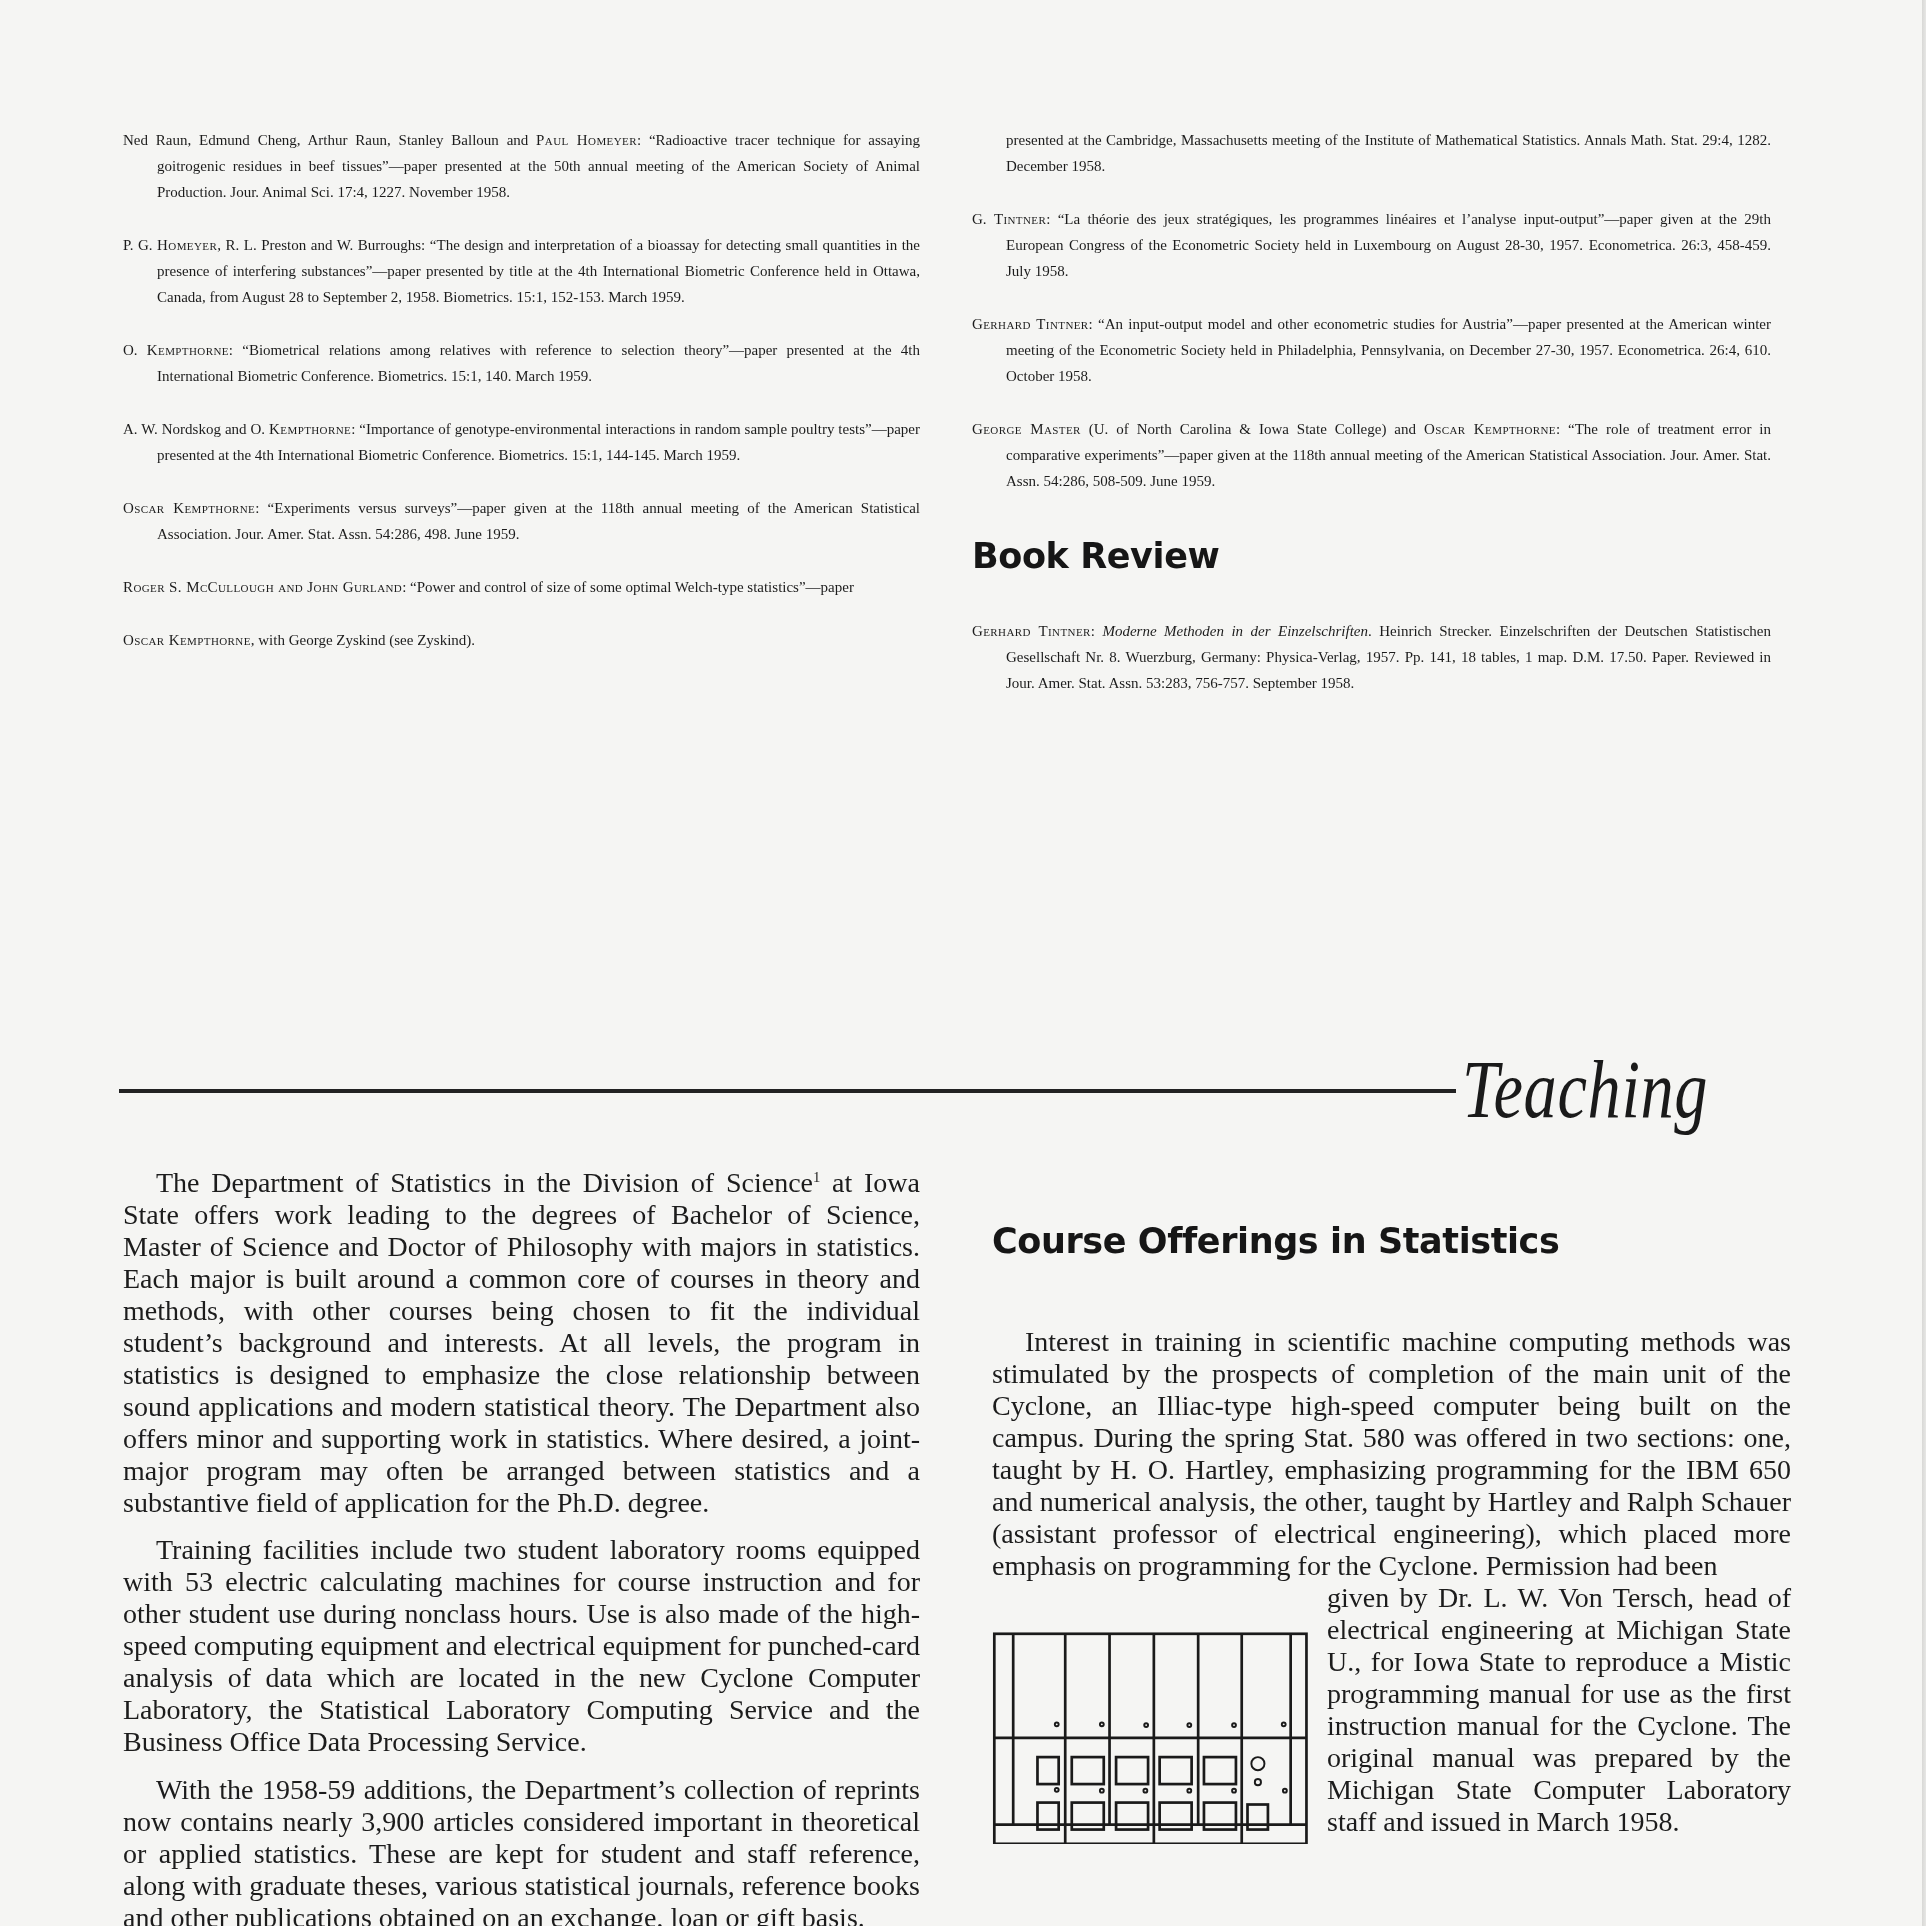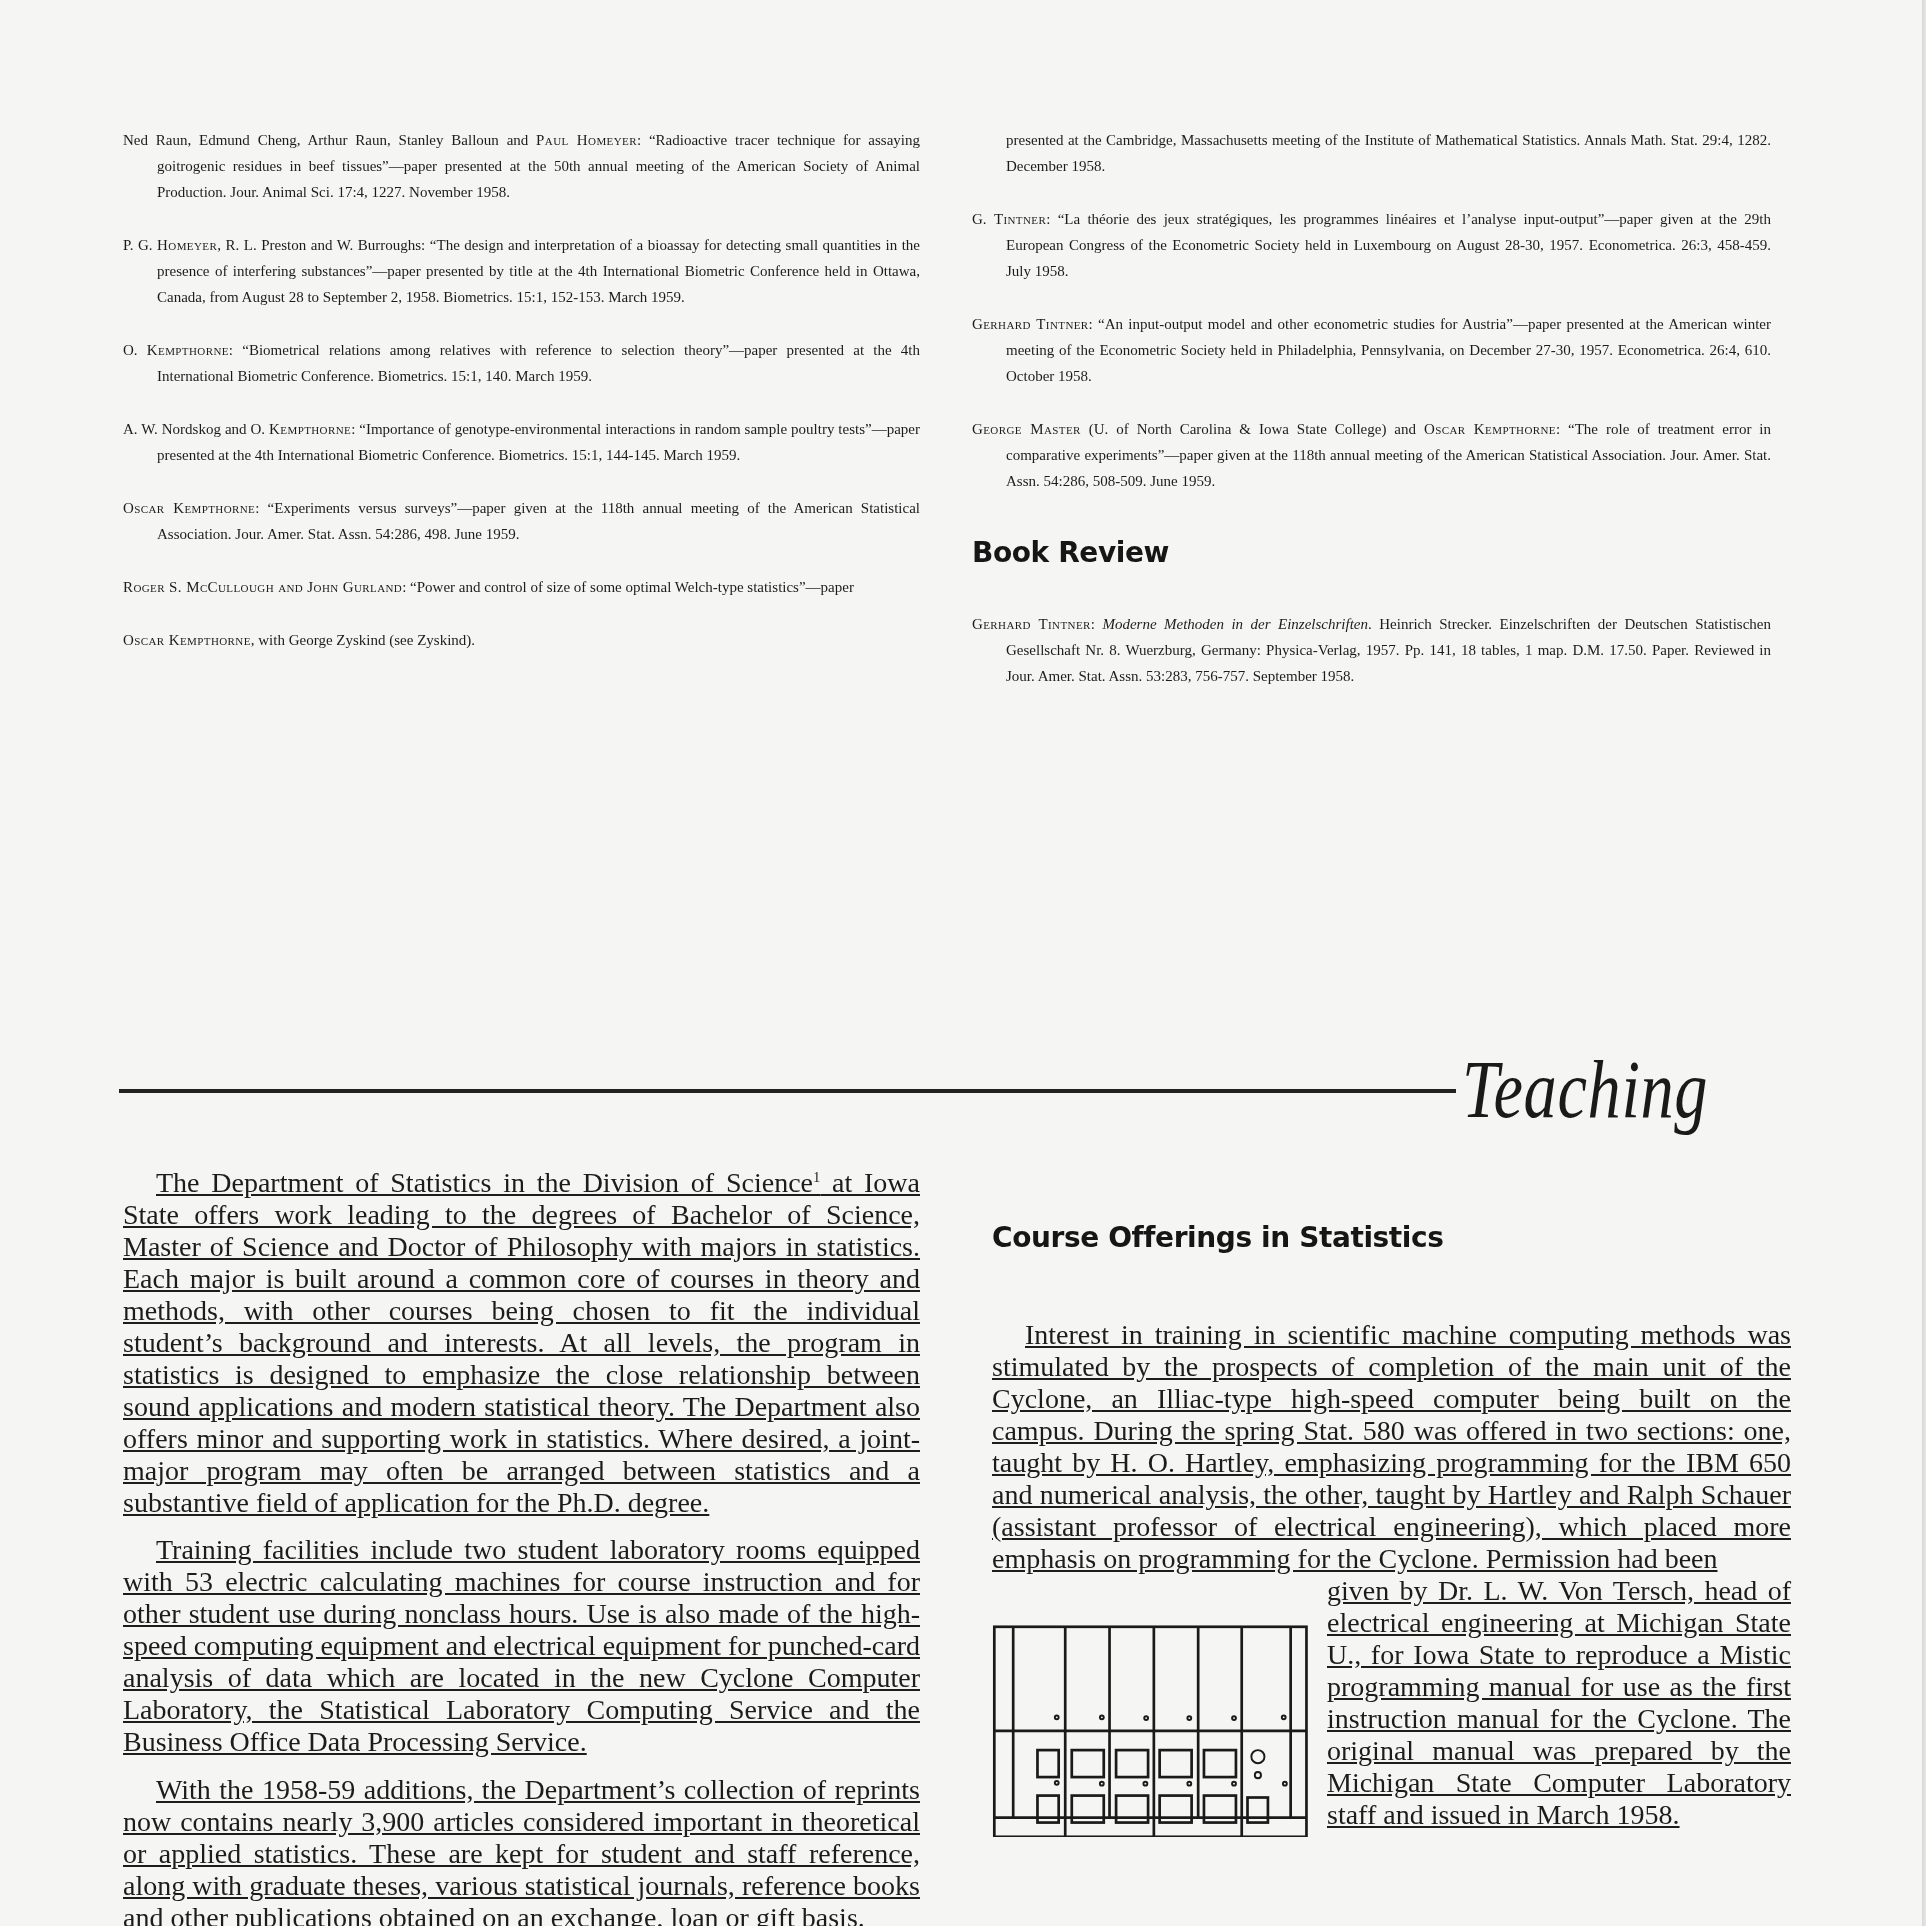--- a/index.html
+++ b/index.html
@@ -22,40 +22,40 @@
   .ref {
     font-size: 15px; line-height: 26px; text-align: justify;
     padding-left: 34px; text-indent: -34px; margin: 0 0 27px 0;
   }
   .ref.cont { text-indent: 0; }
   .sc { font-variant: small-caps; letter-spacing: 0.4px; }
   .ital { font-style: italic; }
 
   .heading-sans {
     font-family: "DejaVu Sans", "Liberation Sans", sans-serif;
-    font-weight: bold; font-size: 28px; letter-spacing: -0.4px;
+    font-weight: bold; font-size: 35px; letter-spacing: -0.4px;
     color: #161616; margin: 0;
   }
   .book-review-heading { margin: 42px 0 42px 0; }
 
   .section-rule {
     position: absolute; left: 119px; top: 1089px; width: 1337px; height: 3.9px;
     background: #222;
   }
   .section-title {
     position: absolute; left: 1462px; top: 1048px;
     font-family: "Liberation Serif", "DejaVu Serif", serif;
     font-style: italic; font-size: 83px; line-height: 83px;
     letter-spacing: 0.8px; color: #1a1a1a;
     transform: scaleX(0.8); transform-origin: left top;
   }
 
   .para {
     font-size: 28px; line-height: 32px; text-align: justify;
-    margin: 0 0 15.4px 0; text-indent: 33px; text-decoration: underline;
+    margin: 0 0 15.4px 0; text-indent: 33px;
   }
   .para.noindent { text-indent: 0; }
   sup { font-size: 14.6px; line-height: 0; }
 
   .course-heading { margin: 46px 0 65px 0; }
 
   .wrap-block { position: relative; }
   .figure {
     float: left; width: 316px; height: 247px; margin: 15.4px 19px 7.7px 0;
   }

